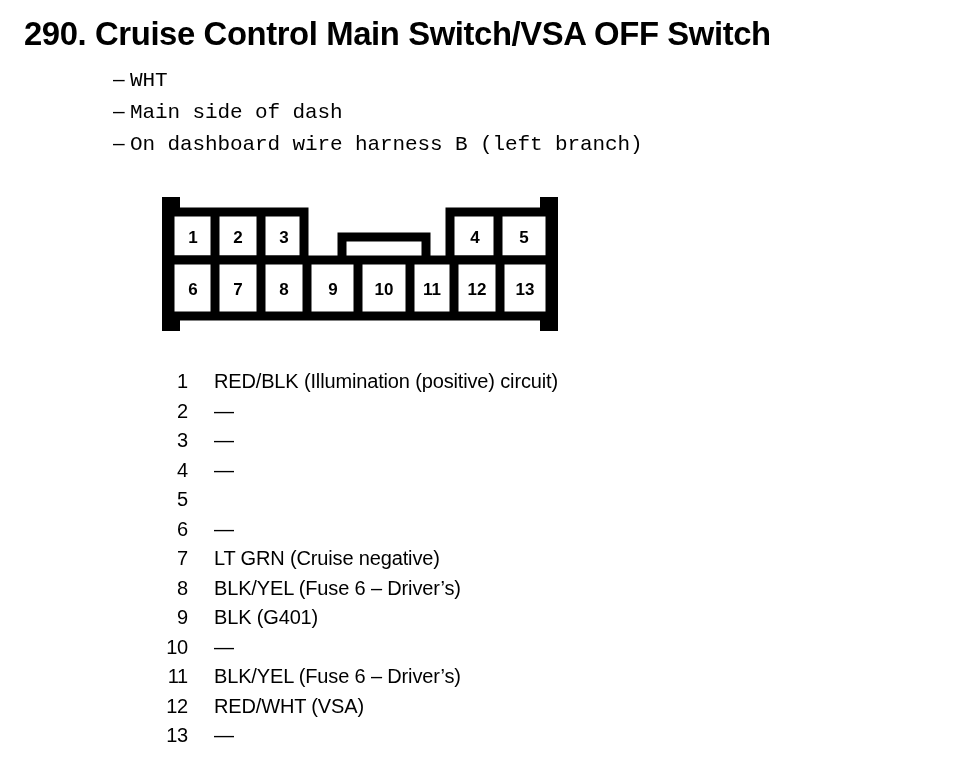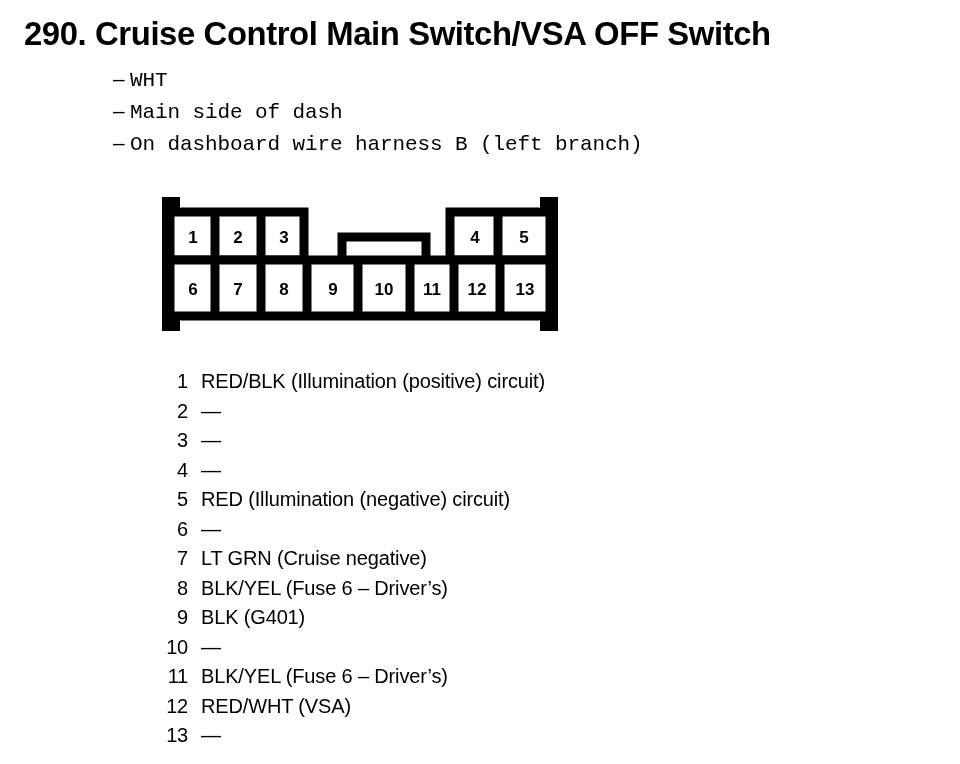--- a/index.html
+++ b/index.html
@@ -87,21 +87,21 @@
     font-size: 20px;
     white-space: nowrap;
   }
   .pin-number {
     width: 28px;
     flex: 0 0 28px;
     text-align: right;
     letter-spacing: -0.2px;
   }
   .pin-desc {
-    margin-left: 13px;
+    margin-left: 26px;
     letter-spacing: -0.15px;
   }
   .pin-desc.empty-dash {
     letter-spacing: 0;
   }
 </style>
 </head>
 <body>
 
 <div class="page-title">290. Cruise Control Main Switch/VSA OFF Switch</div>
@@ -177,21 +177,20 @@
   <div class="pin-row">
     <span class="pin-number">3</span>
     <span class="pin-desc empty-dash">—</span>
   </div>
   <div class="pin-row">
     <span class="pin-number">4</span>
     <span class="pin-desc empty-dash">—</span>
   </div>
   <div class="pin-row">
     <span class="pin-number">5</span>
-    <span class="pin-desc">RED (Illumination (negative) circuit)</span>
   </div>
   <div class="pin-row">
     <span class="pin-number">6</span>
     <span class="pin-desc empty-dash">—</span>
   </div>
   <div class="pin-row">
     <span class="pin-number">7</span>
     <span class="pin-desc">LT GRN (Cruise negative)</span>
   </div>
   <div class="pin-row">

